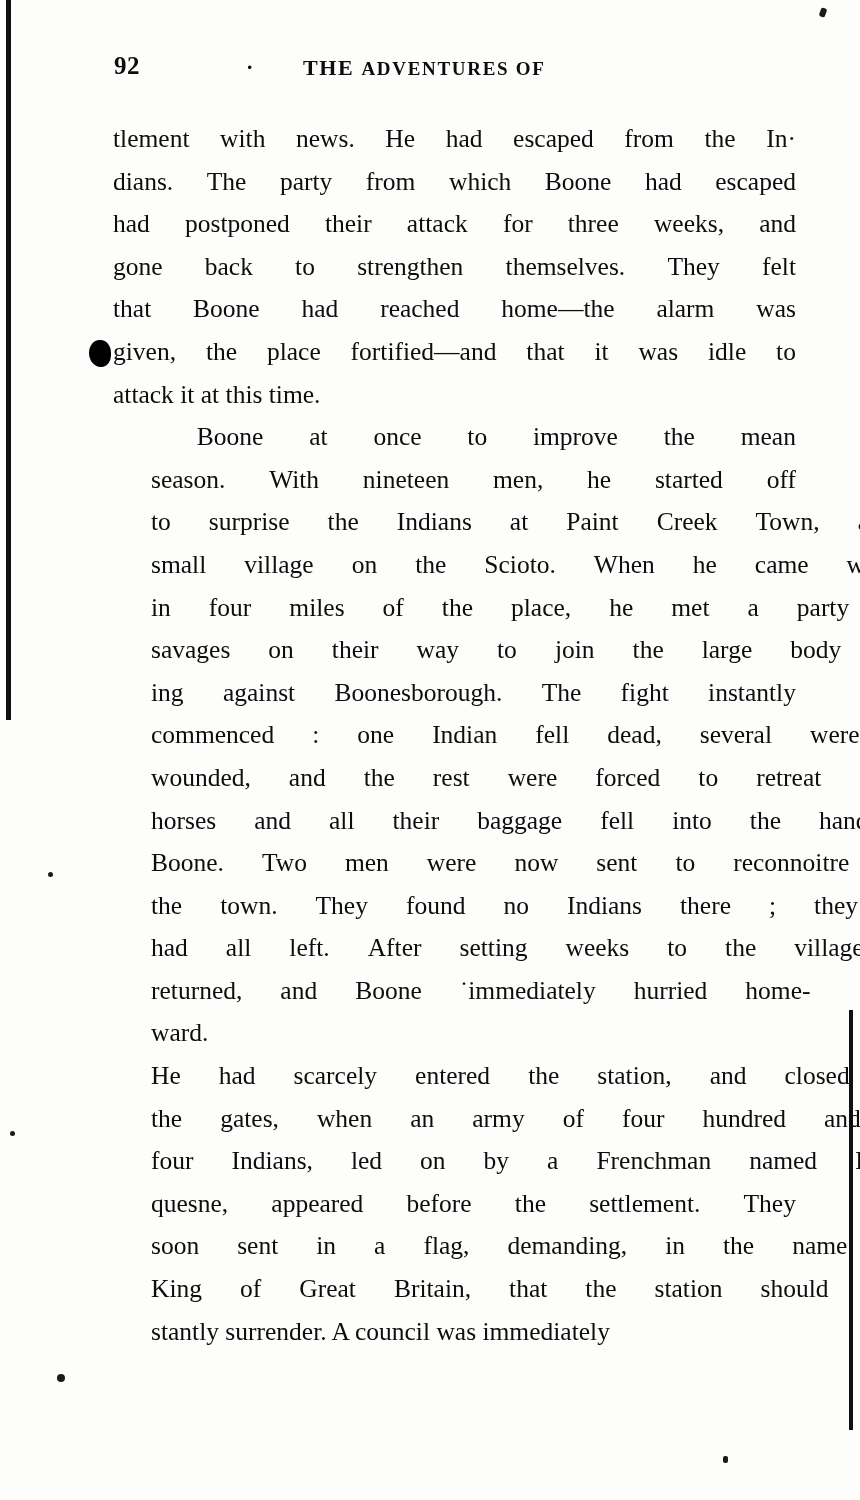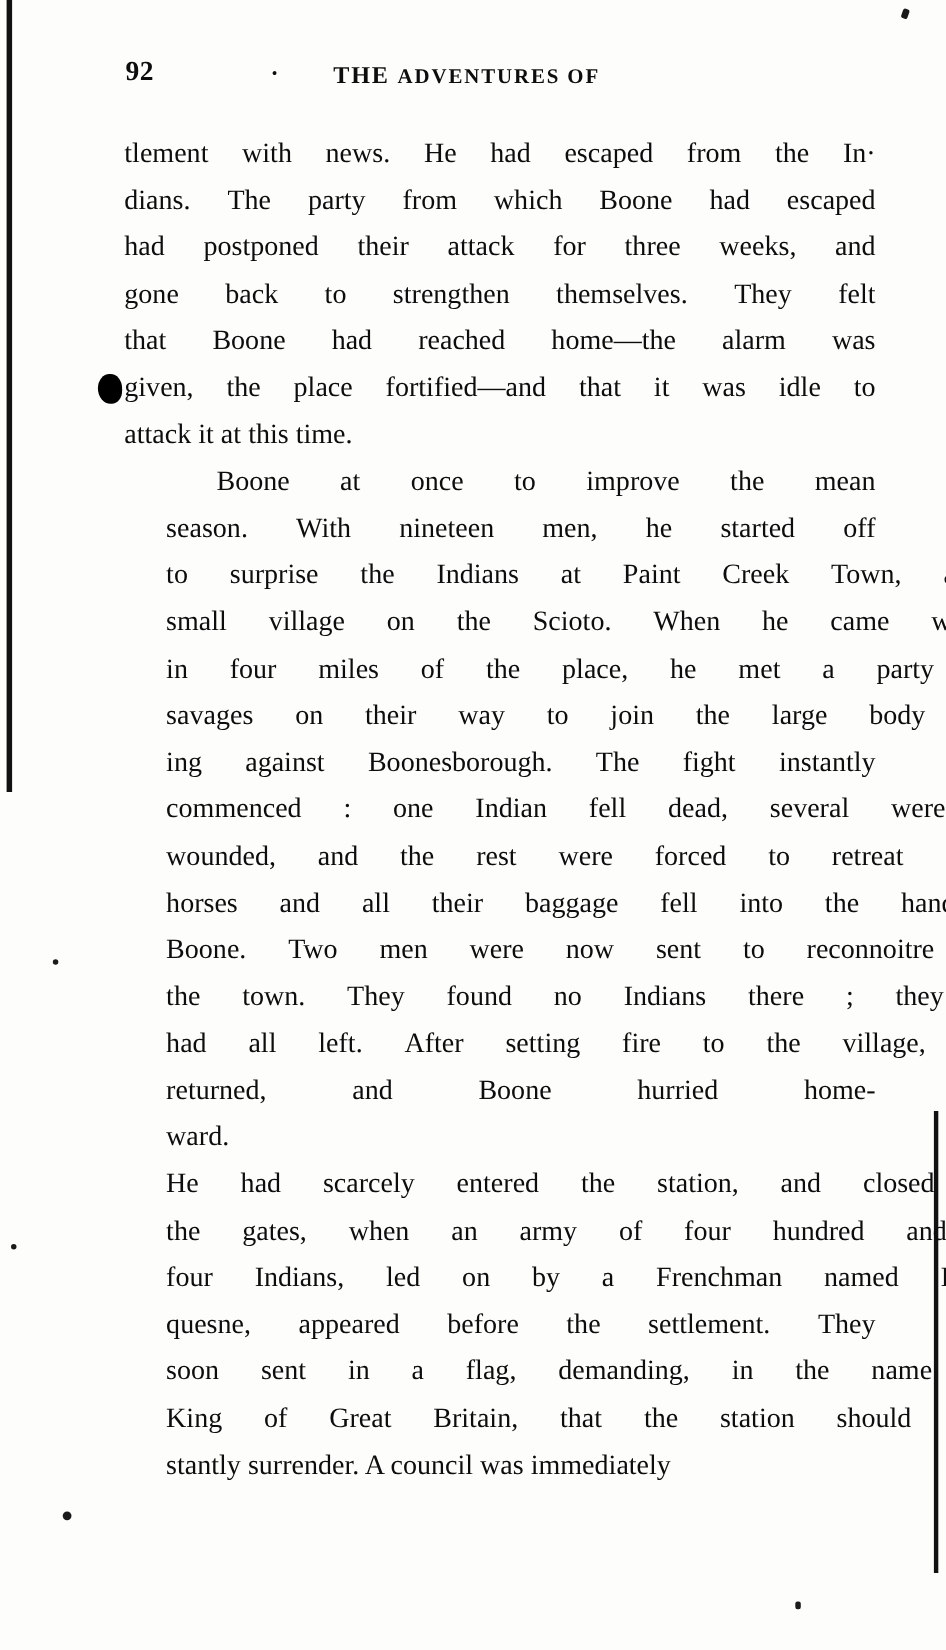--- a/index.html
+++ b/index.html
@@ -337,30 +337,31 @@
           <span>there</span>
           <span>;</span>
           <span>they</span>
         </span>
         <span class="line j">
           <span>had</span>
           <span>all</span>
           <span>left.</span>
           <span>After</span>
           <span>setting</span>
-          <span>fire</span>
+          <span>weeks</span>
           <span>to</span>
           <span>the</span>
           <span>village,</span>
           <span>they</span>
         </span>
         <span class="line j">
           <span>returned,</span>
           <span>and</span>
           <span>Boone</span>
+          <span>˙immediately</span>
           <span>hurried</span>
           <span>home-</span>
         </span>
         <span class="line last">ward.</span>
       </p>
       <p class="indent">
         <span class="line j">
           <span style="width: 38px;"></span>
           <span>He</span>
           <span>had</span>

